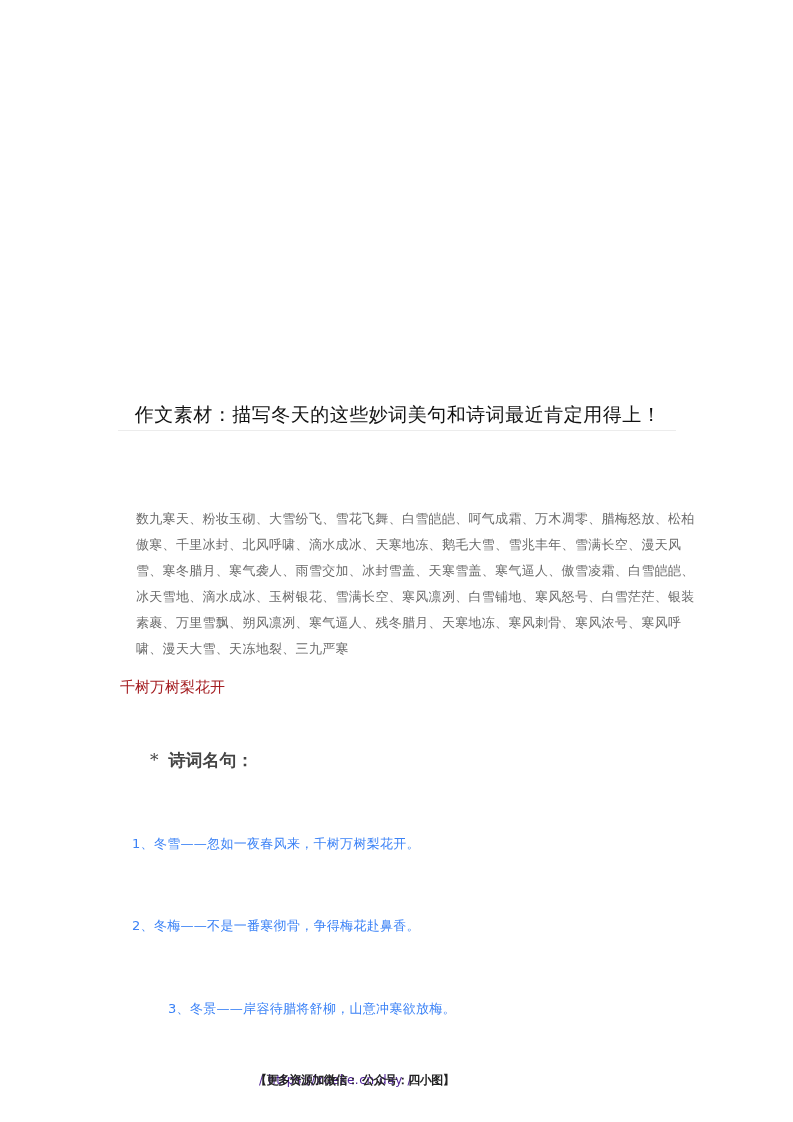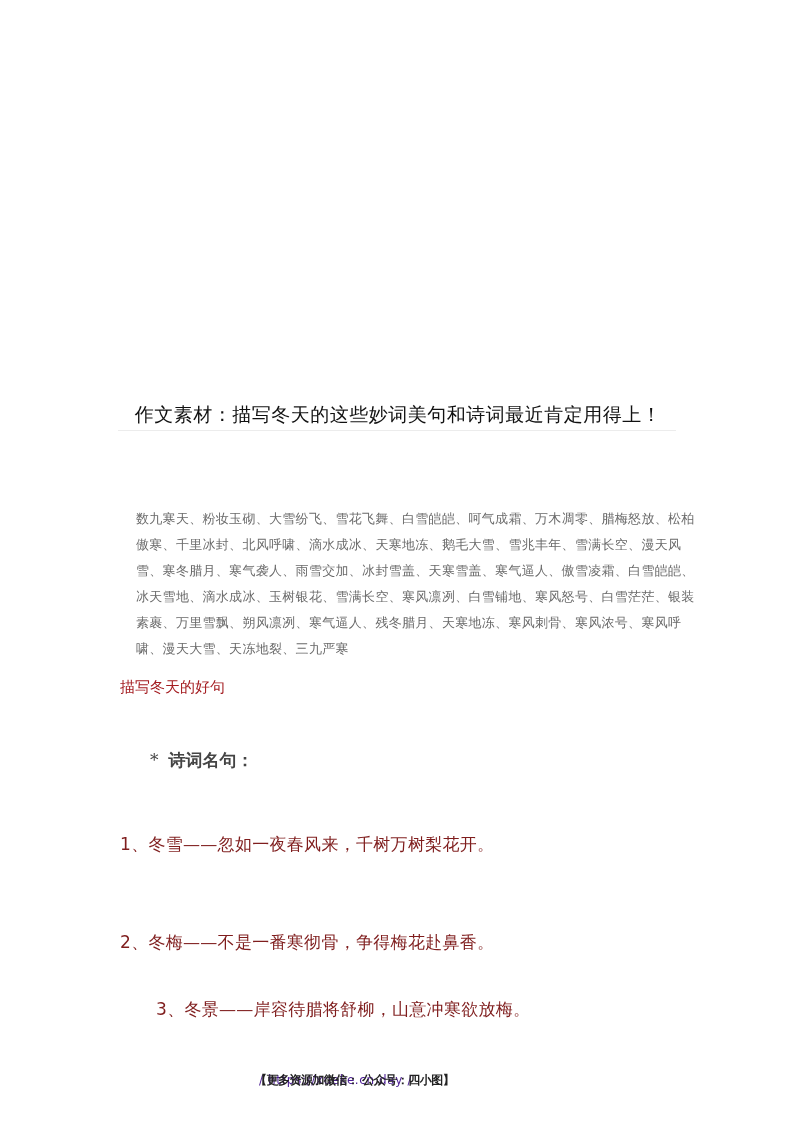--- a/index.html
+++ b/index.html
@@ -25,21 +25,21 @@
   .section-heading {
     position: absolute; left: 120px; top: 676px; font-size: 15px; color: #a41c20;
     line-height: 22px;
   }
   .subheading {
     position: absolute; left: 150px; top: 750px; font-size: 17px; color: #444444;
     font-weight: bold; line-height: 20px;
   }
   .subheading .star { margin-right: 10px; font-weight: normal; }
   .poem {
-    position: absolute; left: 120px; font-size: 17px; color: #7f1d1d;
+    position: absolute; left: 132px; font-size: 13px; color: #3b82f6;
     line-height: 20px; letter-spacing: 0.3px; white-space: nowrap;
   }
   .poem .num { font-family: "DejaVu Sans", sans-serif; }
   .footer {
     position: absolute; left: 255px; top: 1071px; width: 290px; height: 18px;
     font-size: 12px; line-height: 18px; white-space: nowrap;
   }
   .footer .layer { position: absolute; left: 0; top: 0; color: #333333; }
   .footer .layer.url { font-family: "DejaVu Sans", sans-serif; color: #4c1d95; left: 4px; letter-spacing: 0.6px; }
   .footer .layer.promo { font-family: "DejaVu Sans", sans-serif; font-weight: bold; color: #222222; letter-spacing: -0.5px; text-align: right; }
@@ -48,31 +48,31 @@
 <body>
 
 <div class="page">
 
   <h1 class="title">作文素材：描写冬天的这些妙词美句和诗词最近肯定用得上！</h1>
 
   <div class="rule"></div>
 
   <p class="keywords" style="margin:16px;">数九寒天、粉妆玉砌、大雪纷飞、雪花飞舞、白雪皑皑、呵气成霜、万木凋零、腊梅怒放、松柏傲寒、千里冰封、北风呼啸、滴水成冰、天寒地冻、鹅毛大雪、雪兆丰年、雪满长空、漫天风雪、寒冬腊月、寒气袭人、雨雪交加、冰封雪盖、天寒雪盖、寒气逼人、傲雪凌霜、白雪皑皑、冰天雪地、滴水成冰、玉树银花、雪满长空、寒风凛冽、白雪铺地、寒风怒号、白雪茫茫、银装素裹、万里雪飘、朔风凛冽、寒气逼人、残冬腊月、天寒地冻、寒风刺骨、寒风浓号、寒风呼啸、漫天大雪、天冻地裂、三九严寒</p>
 
-  <h2 class="section-heading" style="margin:0;font-weight:normal;">描写冬天的好句</h2>
+  <h2 class="section-heading" style="margin:0;font-weight:normal;">千树万树梨花开</h2>
 
   <div class="subheading">
     <span class="star">*</span><span>诗词名句：</span>
   </div>
 
   <div class="poem" style="top:834px;">
     <span class="num">1</span><span>、冬雪——忽如一夜春风来，千树万树梨花开。</span>
   </div>
 
-  <div class="poem" style="top:916px;margin-top:16px;">
+  <div class="poem" style="top:916px;">
     <span class="num">2</span><span>、冬梅——不是一番寒彻骨，争得梅花赴鼻香。</span>
   </div>
 
   <div class="poem" style="top:999px;margin-left:36px;">
     <span class="num">3</span><span>、冬景——岸容待腊将舒柳，山意冲寒欲放梅。</span>
   </div>
 
   <div class="footer">
     <span class="layer url">/ https://xueke.cn.day /</span>
     <span class="layer promo">【更多资源加微信：  公众号：四小图】</span>

